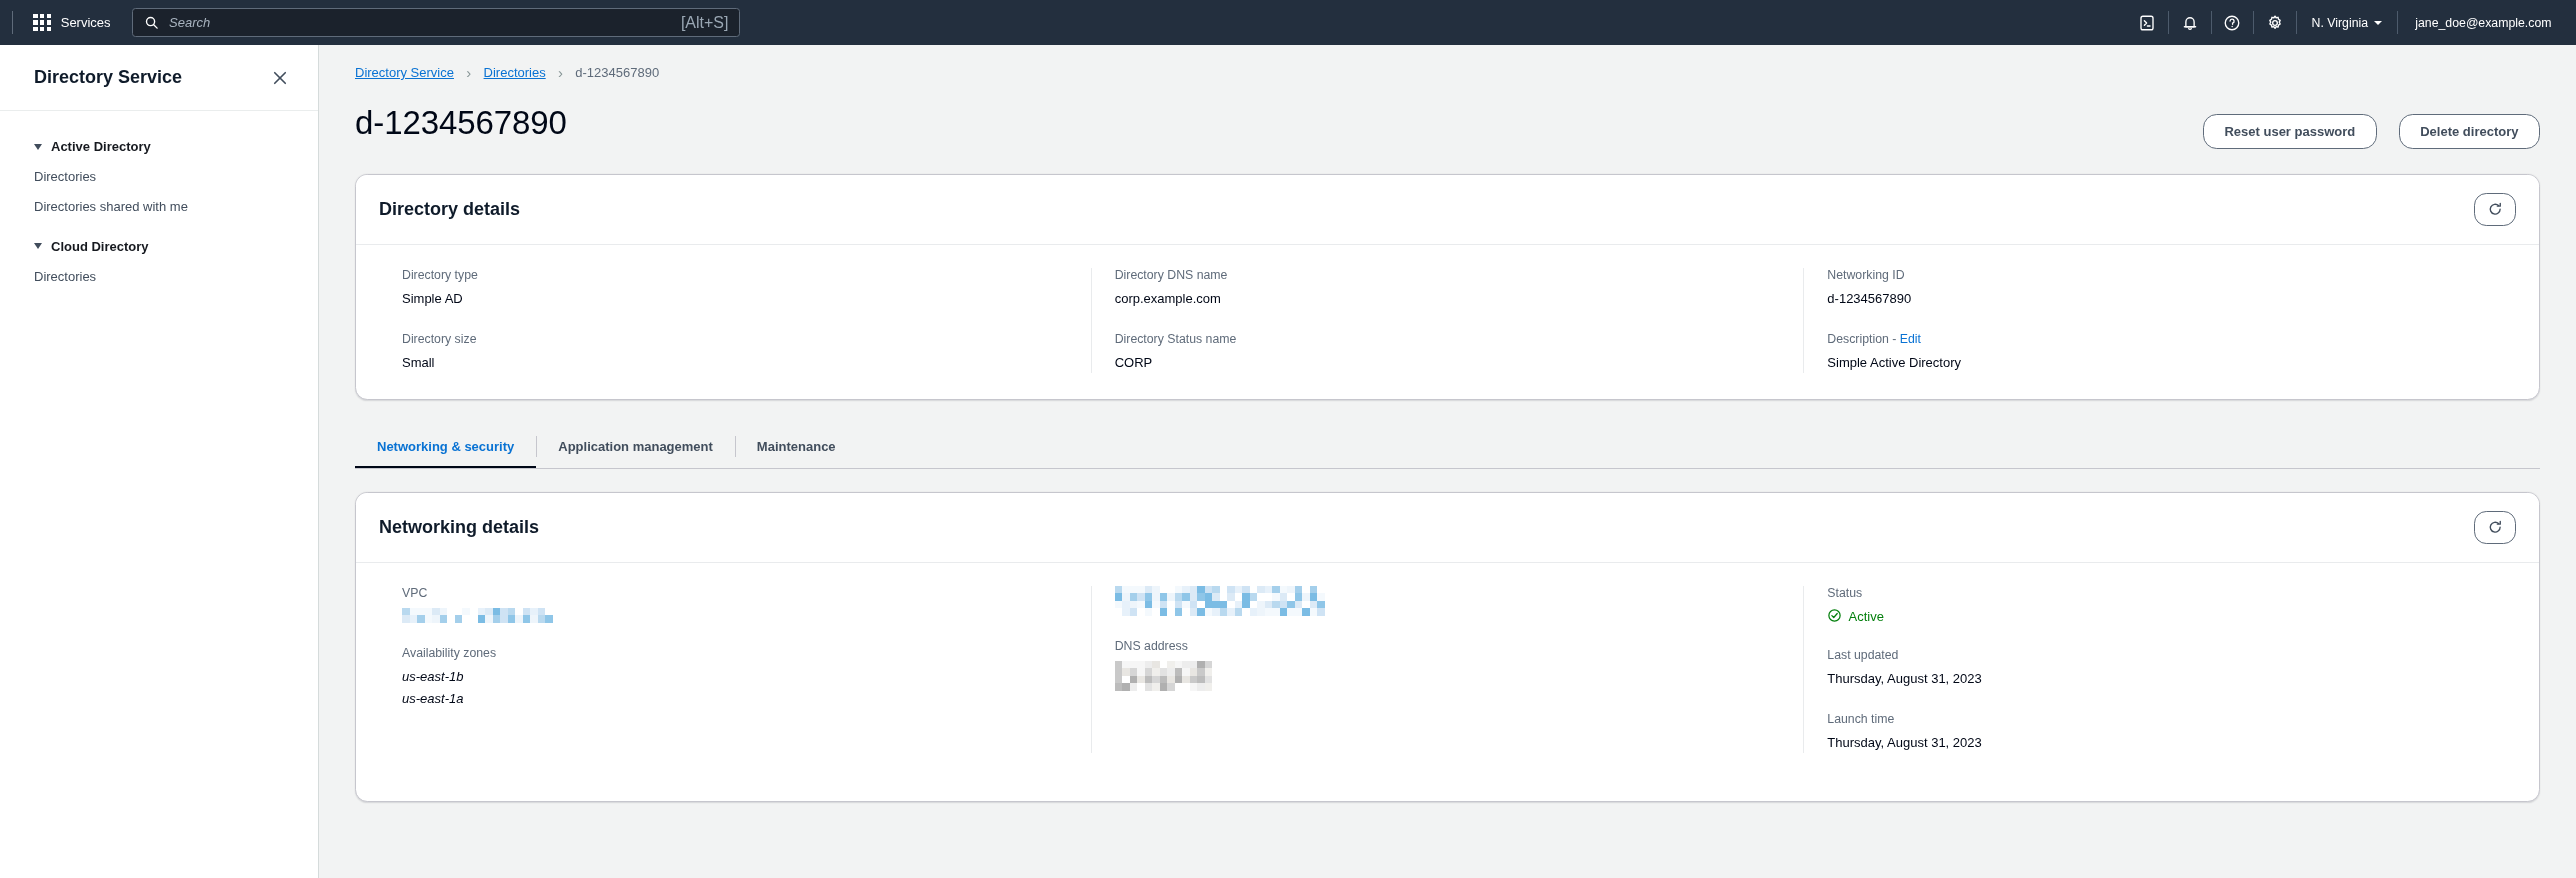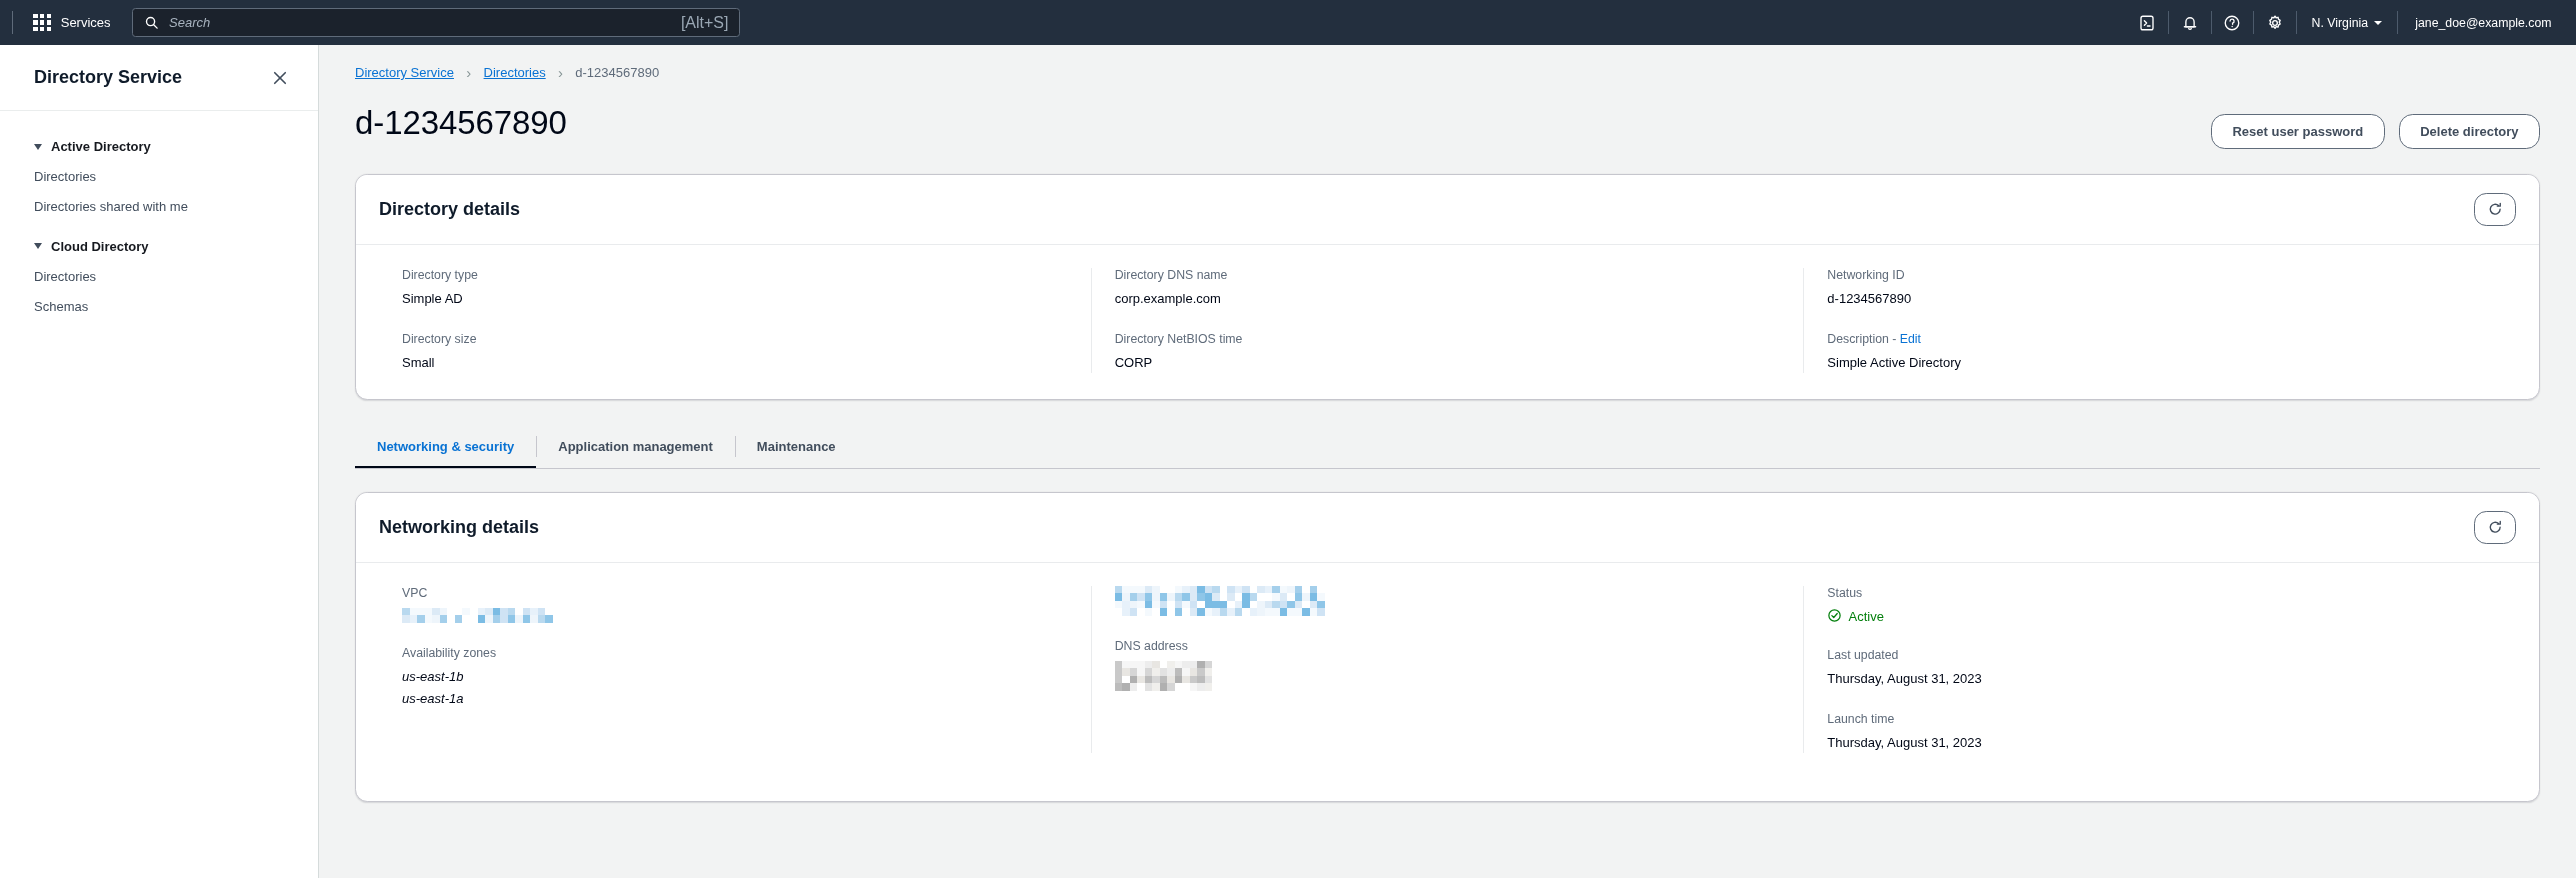--- a/index.html
+++ b/index.html
@@ -130,21 +130,21 @@
   .bc-cur { color: #5f6b7a; }
   .bc-sep {
     color: #879596; margin: 0 12.3px; font-size: 15px;
   }
 
   .page-head {
     display: flex; align-items: flex-start; justify-content: space-between;
     margin-bottom: 25px;
   }
   .page-title { font-size: 33px; font-weight: normal; color: #000716; letter-spacing: -0.1px; }
-  .head-actions { display: flex; gap: 14px; padding-top: 9.6px; }
+  .head-actions { display: flex; gap: 22px; padding-top: 9.6px; }
   .btn {
     background: #ffffff;
     border: 0.7px solid #5f6b7a;
     border-radius: 13.7px;
     color: #414d5c;
     font-size: 13px; font-weight: bold;
     padding: 9px 20.5px;
     cursor: pointer;
     font-family: "Liberation Sans", sans-serif;
     white-space: nowrap;
@@ -318,21 +318,20 @@
         <span class="nav-group-label">Active Directory</span>
       </div>
       <div class="nav-item">Directories</div>
       <div class="nav-item">Directories shared with me</div>
 
       <div class="nav-group-hdr" style="margin-top:9.6px">
         <span class="tri"></span>
         <span class="nav-group-label">Cloud Directory</span>
       </div>
       <div class="nav-item">Directories</div>
-      <div class="nav-item">Schemas</div>
 
     </div>
   </div>
 
   <div class="main">
     <div class="main-inner">
 
       <div class="breadcrumb">
         <span class="bc-link">Directory Service</span>
         <span class="bc-sep">›</span>
@@ -371,21 +370,21 @@
               <span class="field-value">Small</span>
             </div>
           </div>
 
           <div class="col">
             <div class="field">
               <span class="field-label">Directory DNS name</span>
               <span class="field-value">corp.example.com</span>
             </div>
             <div class="field">
-              <span class="field-label">Directory NetBIOS time</span>
+              <span class="field-label">Directory Status name</span>
               <span class="field-value">CORP</span>
             </div>
           </div>
 
           <div class="col">
             <div class="field">
               <span class="field-label">Networking ID</span>
               <span class="field-value">d-1234567890</span>
             </div>
             <div class="field">

